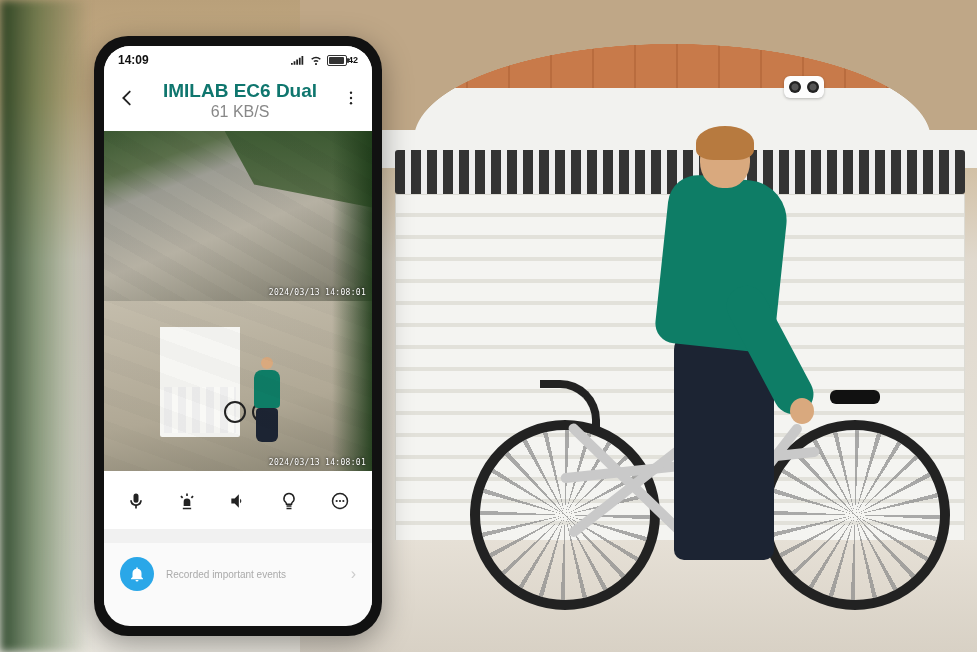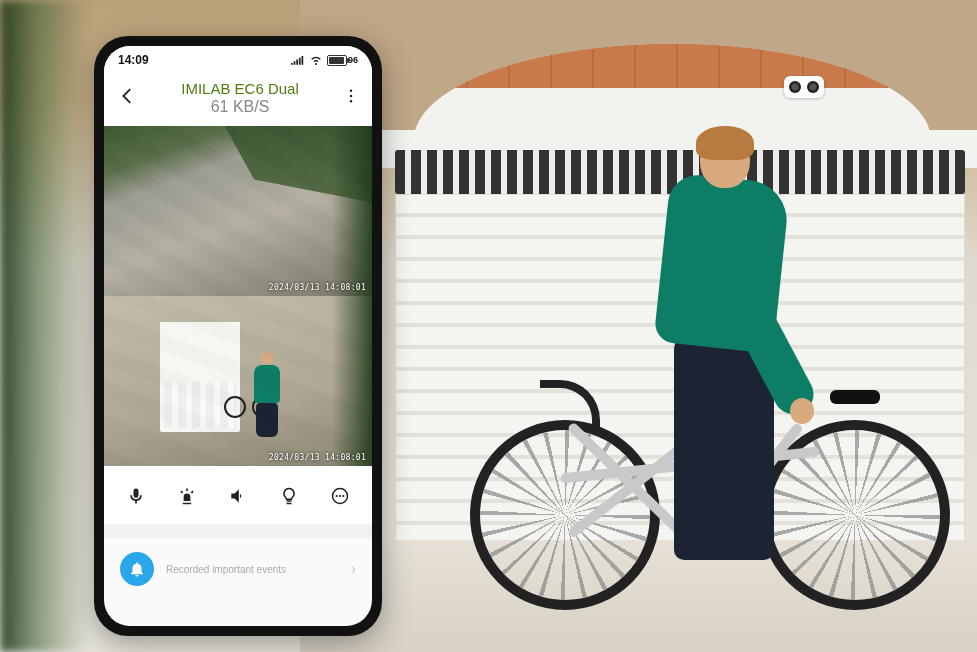--- a/index.html
+++ b/index.html
@@ -96,21 +96,21 @@
   .battery { display:inline-flex; align-items:center; gap:1px; }
   .battery-body { width:20px; height:11px; border:1px solid #333; border-radius:2px; position:relative; }
   .battery-body::after { content:""; position:absolute; right:-3px; top:2px; width:2px; height:5px; background:#333; border-radius:1px;}
   .battery-fill { position:absolute; left:1px; top:1px; bottom:1px; width:82%; background:#333; border-radius:1px;}
   .appheader {
     display:flex; align-items:center; justify-content:space-between;
     padding: 6px 12px 10px; background:#fff;
   }
   .back-arrow { font-size:20px; color:#222; cursor:pointer; }
   .title-block { text-align:center; flex:1; }
-  .title-main { font-size:15px; font-weight:400; color:#4d7c0f; }
+  .title-main { font-size:19px; font-weight:700; color:#0f766e; }
   .title-sub { font-size:16px; color:#888; margin-top:1px; }
   .more-dots { font-size:18px; color:#222; cursor:pointer; letter-spacing:-1px; }
 
   .feeds { display:flex; flex-direction:column; }
   .feed {
     height: 170px; position:relative; overflow:hidden;
   }
   .feed-top {
     background: linear-gradient(160deg, #3d5a33 0%, #5a6f4a 18%, #9d9d94 30%, #b6b1a3 55%, #7a7868 100%);
   }
@@ -221,21 +221,21 @@
           </span>
           <span>
             <svg viewBox="0 0 16 12" width="14" height="11">
                 <path fill="#222" d="M8 10a1.2 1.2 0 100 2.4A1.2 1.2 0 008 10zm-3-2.4l1.3 1.3a3 3 0 013.4 0L11 7.6a5 5 0 00-6 0zM2.4 5l1.3 1.3a7 7 0 018.6 0L13.6 5a9 9 0 00-11.2 0z"></path>
               </svg>
           </span>
           <span class="battery">
             <span class="battery-body">
                 <span class="battery-fill"></span>
               </span>
-            <span style="font-size:9px;">96</span>
+            <span style="font-size:9px;">42</span>
           </span>
         </span>
       </div>
 
       <div class="appheader">
         <span class="back-arrow">
           <svg viewBox="0 0 24 24" width="22" height="22">
               <path fill="none" stroke="#222" stroke-width="2" stroke-linecap="round" d="M15 5l-7 7 7 7"></path>
             </svg>
         </span>

